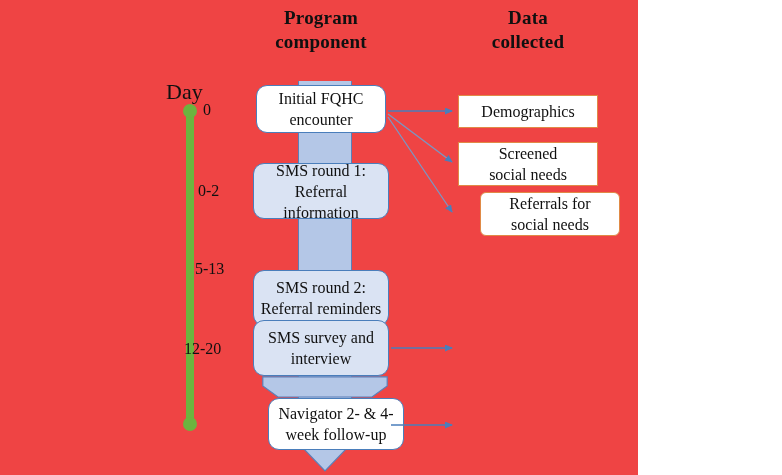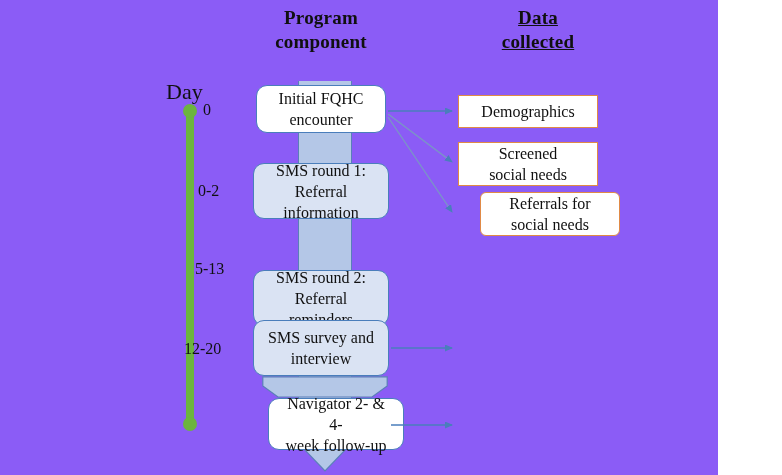--- a/index.html
+++ b/index.html
@@ -2,39 +2,39 @@
 <html><head>
 <meta charset="utf-8">
 <style>
   html, body {
     margin: 0;
     padding: 0;
     background: #ffffff;
   }
   #canvas {
     position: relative;
-    width: 718px;
+    width: 638px;
     height: 475px;
-    background: #8b5cf6;
+    background: #ef4444;
     font-family: "Liberation Serif", "DejaVu Serif", serif;
     overflow: hidden;
   }
 
   
   .col-header {
     position: absolute;
     font-weight: bold;
     font-size: 19px;
     line-height: 24px;
     text-align: center;
     color: #101010;
     letter-spacing: 0.2px;
   }
   #hdr-program { left: 236px; top: 6px; width: 170px; }
-  #hdr-data    { left: 453px; top: 6px; width: 170px; text-decoration: underline; }
+  #hdr-data    { left: 443px; top: 6px; width: 170px; }
 
   
   #timeline-label {
     position: absolute;
     left: 166px;
     top: 79px;
     font-size: 22px;
     color: #101010;
     white-space: nowrap;
   }
@@ -103,21 +103,21 @@
     box-sizing: border-box;
     border: 1.4px solid #4a7ebb;
     border-radius: 11px;
     display: flex;
     align-items: center;
     justify-content: center;
     text-align: center;
     font-size: 16px;
     line-height: 21px;
     color: #101010;
-    padding: 2px 12px;
+    padding: 2px 3px;
   }
   .prog-box.white { background: #ffffff; }
   .prog-box.blue  { background: #dae3f3; }
 
   #box-initial   { left: 256px; top: 85px;  width: 130px; height: 48px; }
   #box-sms1      { left: 253px; top: 163px; width: 136px; height: 56px; }
   #box-sms2      { left: 253px; top: 242px; width: 136px; height: 56px; margin-top: 28px; }
   #box-survey    { left: 253px; top: 320px; width: 136px; height: 56px; }
   #box-navigator { left: 268px; top: 398px; width: 136px; height: 52px; }
 

